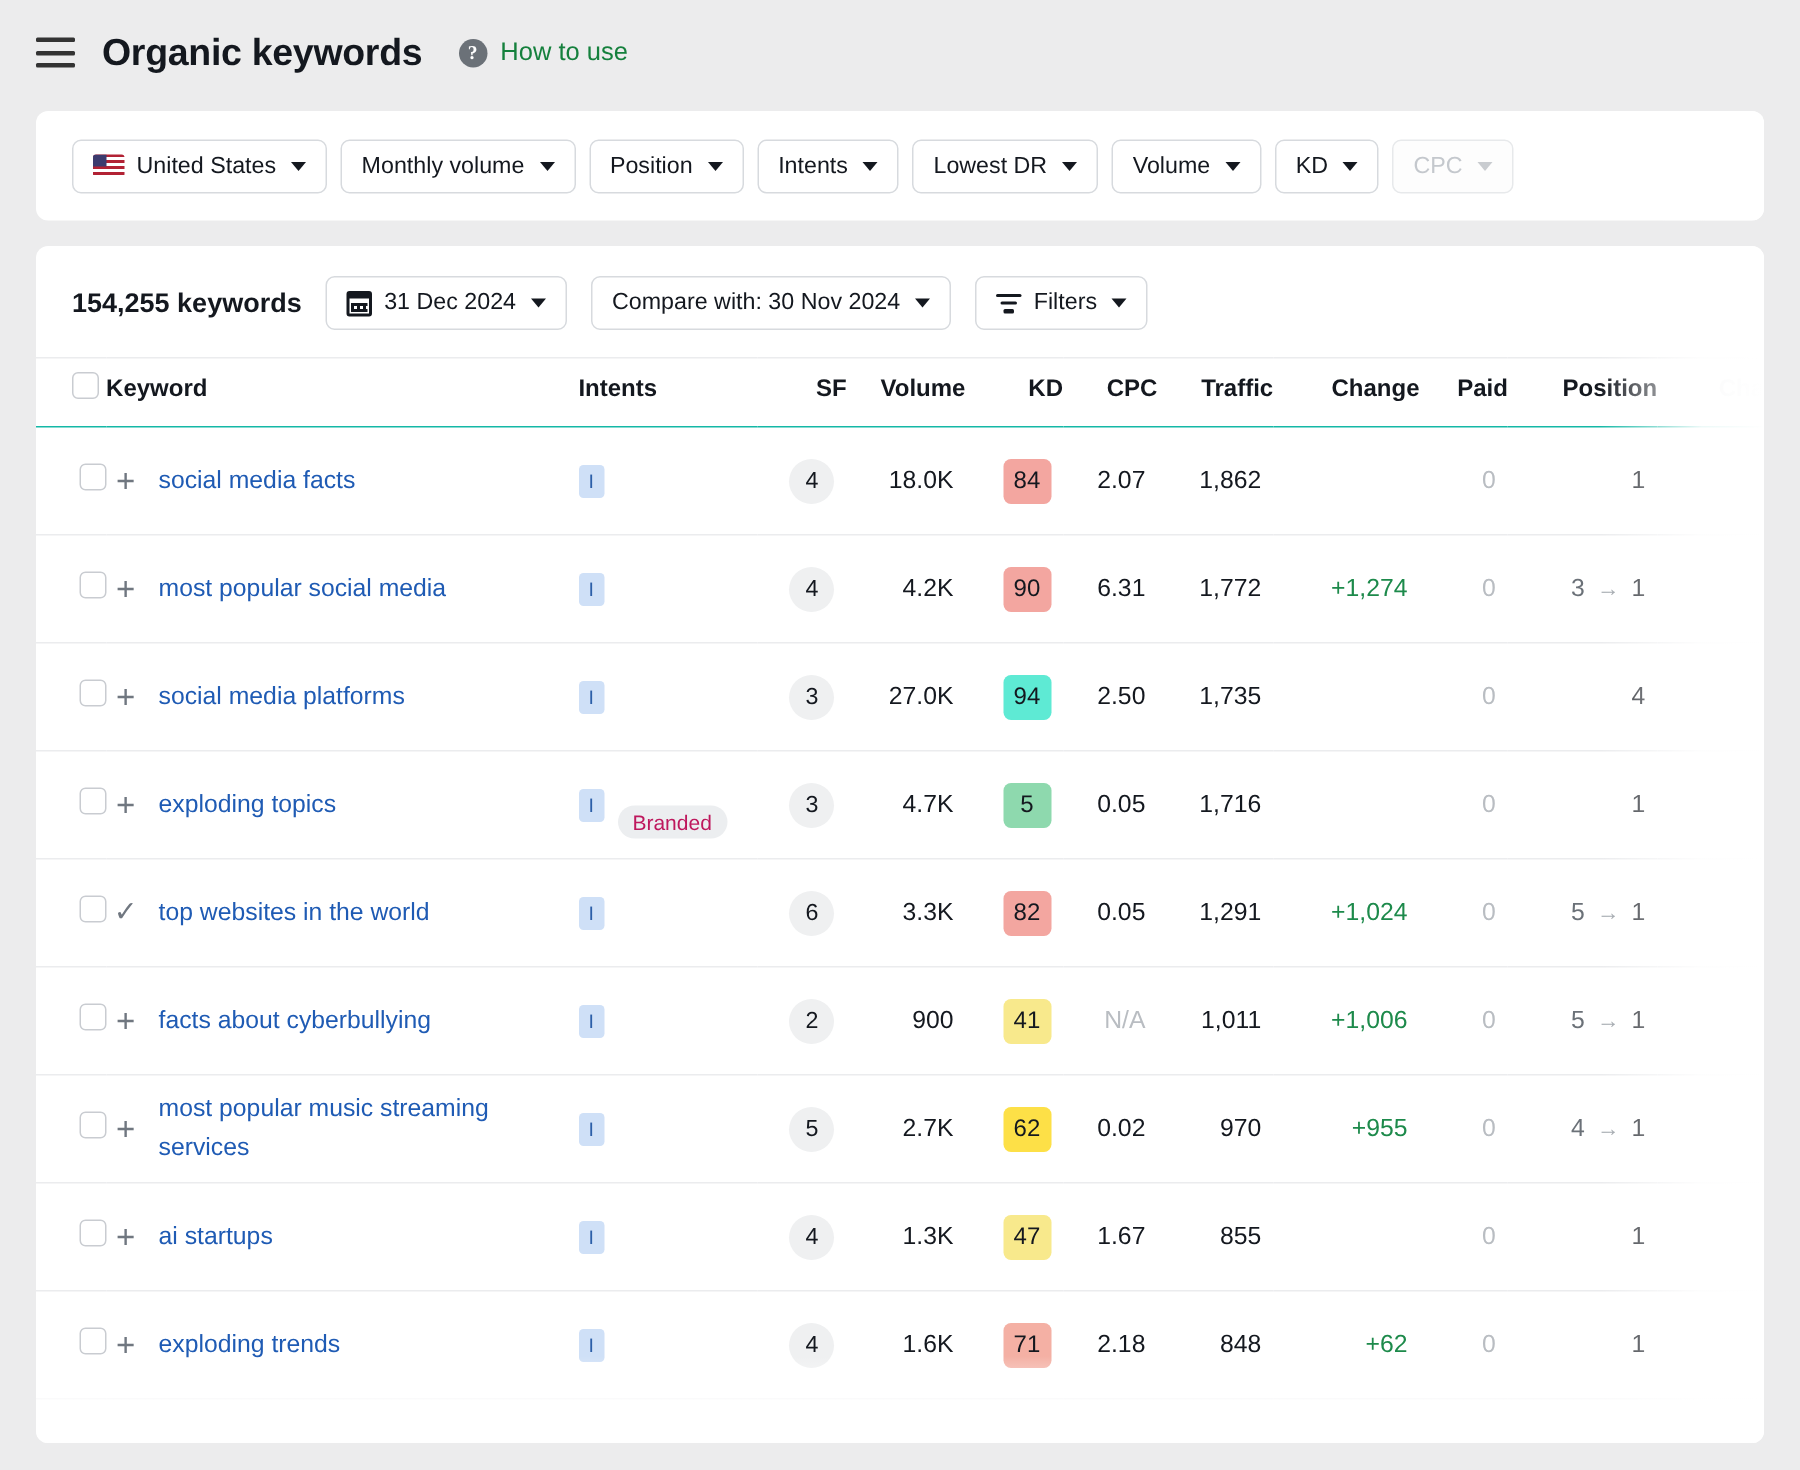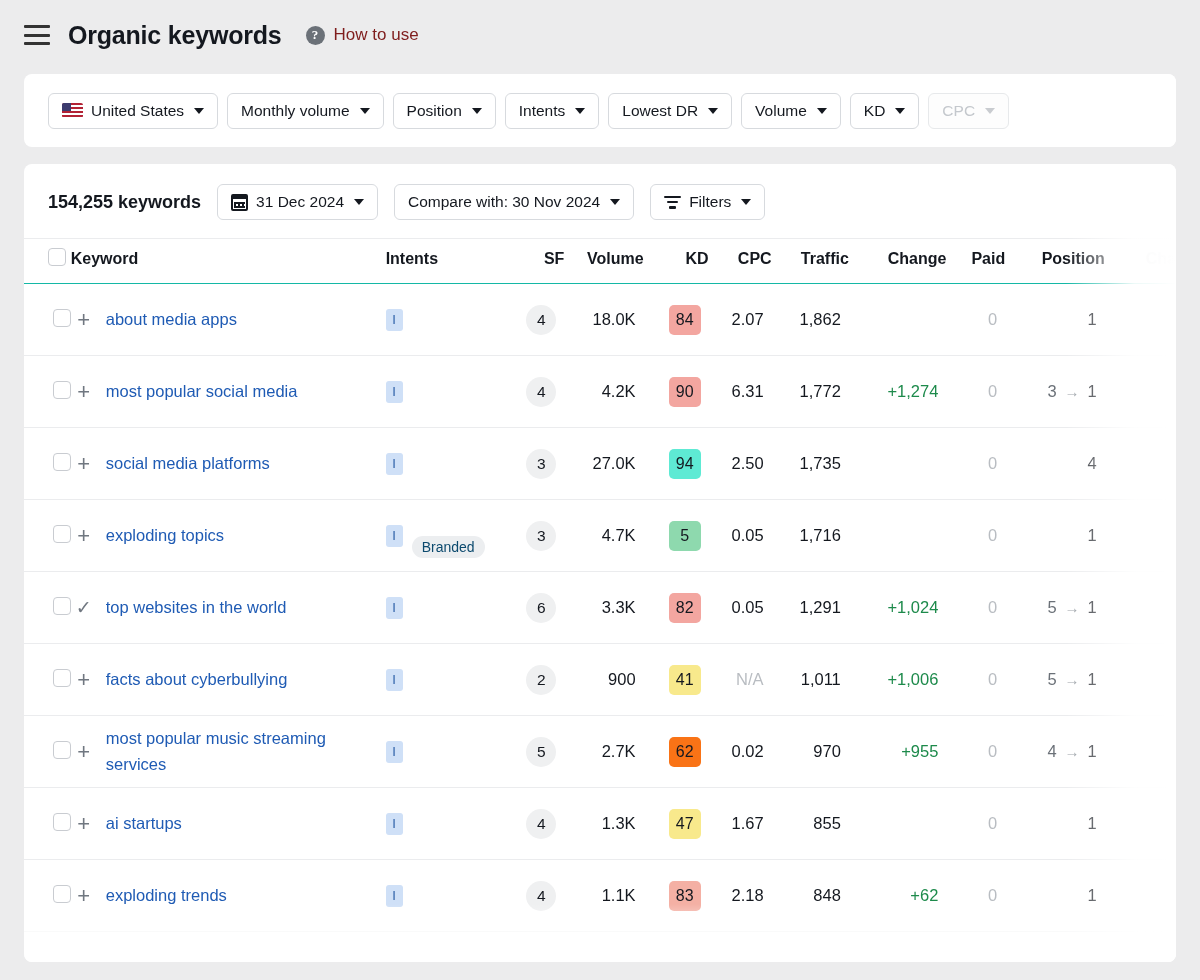--- a/index.html
+++ b/index.html
@@ -40,21 +40,21 @@
     cursor: pointer;
   }
   .help-icon {
     width: 19px; height: 19px; border-radius: 50%;
     background: #6b7178; color: #fff;
     font-size: 13px; font-weight: bold;
     display: flex; align-items: center; justify-content: center;
     font-family: "Liberation Serif", serif;
     margin-right: 9px;
   }
-  .howto-label { font-size: 17px; color: #7f1d1d; }
+  .howto-label { font-size: 17px; color: #15803d; }
 
   
   .filterbar {
     margin: 4px 24px 0 24px;
     background: #fff;
     border-radius: 8px 8px 8px 8px;
     height: 73px;
     display: flex;
     align-items: center;
     padding: 0 24px;
@@ -214,21 +214,21 @@
   .intent-badge {
     min-width: 17px; height: 22px;
     background: #cfe0f7; color: #2c5fa8;
     border-radius: 3px;
     font-size: 13px;
     display: inline-flex; align-items: center; justify-content: center;
     padding: 0 5px;
   }
   .branded-badge {
     height: 22px;
-    background: #eceef0; color: #0c4a6e;
+    background: #eceef0; color: #be185d;
     border-radius: 11px;
     font-size: 14px;
     display: inline-flex; align-items: center;
     padding: 0 10px;
     white-space: nowrap;
     margin-top: 22px;
   }
   .sf-circle {
     width: 30px; height: 30px; border-radius: 50%;
     background: #eff0f1; color: #14181f;
@@ -366,21 +366,21 @@
       </tr>
     </thead>
     <tbody id="tbody">
           <tr>
     <td class="c-check" style="padding-left:24px">
       <span class="cb"></span>
     </td>
     <td class="c-keyword">
       <div class="kwcell">
         <span class="addbtn ">+</span>
-        <a class="kwlink">about media apps</a>
+        <a class="kwlink">social media facts</a>
       </div>
     </td>
     <td class="c-intents">
       <div class="intentwrap">
                 <span class="intent-badge">I</span>
               </div>
     </td>
     <td class="c-sf sf-cell pad-r">
       <span class="sf-circle">4</span>
     </td>
@@ -584,21 +584,21 @@
     <td class="c-intents">
       <div class="intentwrap">
                 <span class="intent-badge">I</span>
               </div>
     </td>
     <td class="c-sf sf-cell pad-r">
       <span class="sf-circle">5</span>
     </td>
     <td class="c-volume pad-r">2.7K</td>
     <td class="c-kd pad-r">
-      <span class="kd-badge" style="background:#f97316">62</span>
+      <span class="kd-badge" style="background:#fde047">62</span>
     </td>
     <td class="c-cpc pad-r ">0.02</td>
     <td class="c-traffic pad-r">970</td>
     <td class="c-change pad-r pos-change">+955</td>
     <td class="c-paid pad-r muted">0</td>
     <td class="c-position pad-r">
       <div class="poscell">
                 <span class="pos-old">4</span>
        <span class="arrow">→</span>
        <span>1</span>
@@ -650,23 +650,23 @@
       </div>
     </td>
     <td class="c-intents">
       <div class="intentwrap">
                 <span class="intent-badge">I</span>
               </div>
     </td>
     <td class="c-sf sf-cell pad-r">
       <span class="sf-circle">4</span>
     </td>
-    <td class="c-volume pad-r">1.1K</td>
-    <td class="c-kd pad-r">
-      <span class="kd-badge" style="background:#f4b0a4">83</span>
+    <td class="c-volume pad-r">1.6K</td>
+    <td class="c-kd pad-r">
+      <span class="kd-badge" style="background:#f4b0a4">71</span>
     </td>
     <td class="c-cpc pad-r ">2.18</td>
     <td class="c-traffic pad-r">848</td>
     <td class="c-change pad-r pos-change">+62</td>
     <td class="c-paid pad-r muted">0</td>
     <td class="c-position pad-r">
       <div class="poscell">
                 <span>1</span>
               </div>
     </td>

